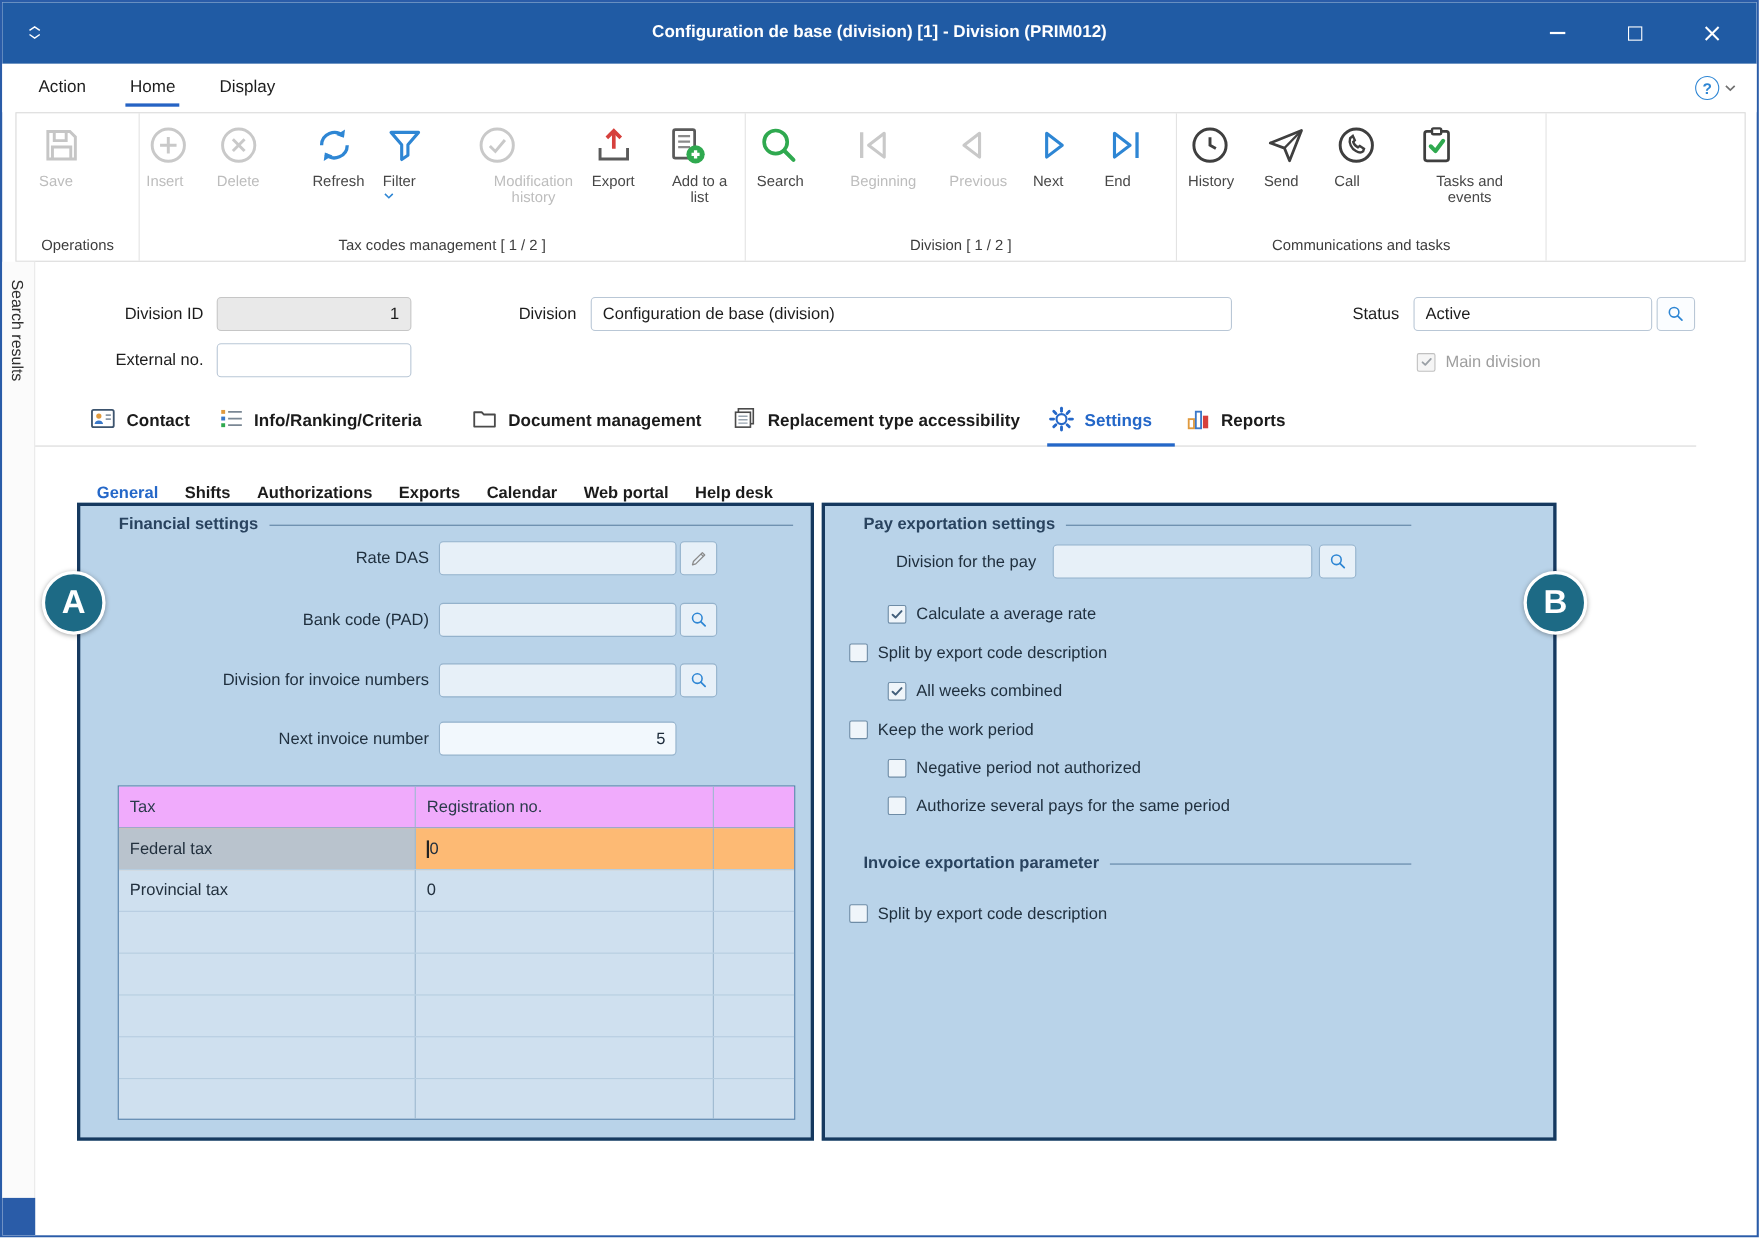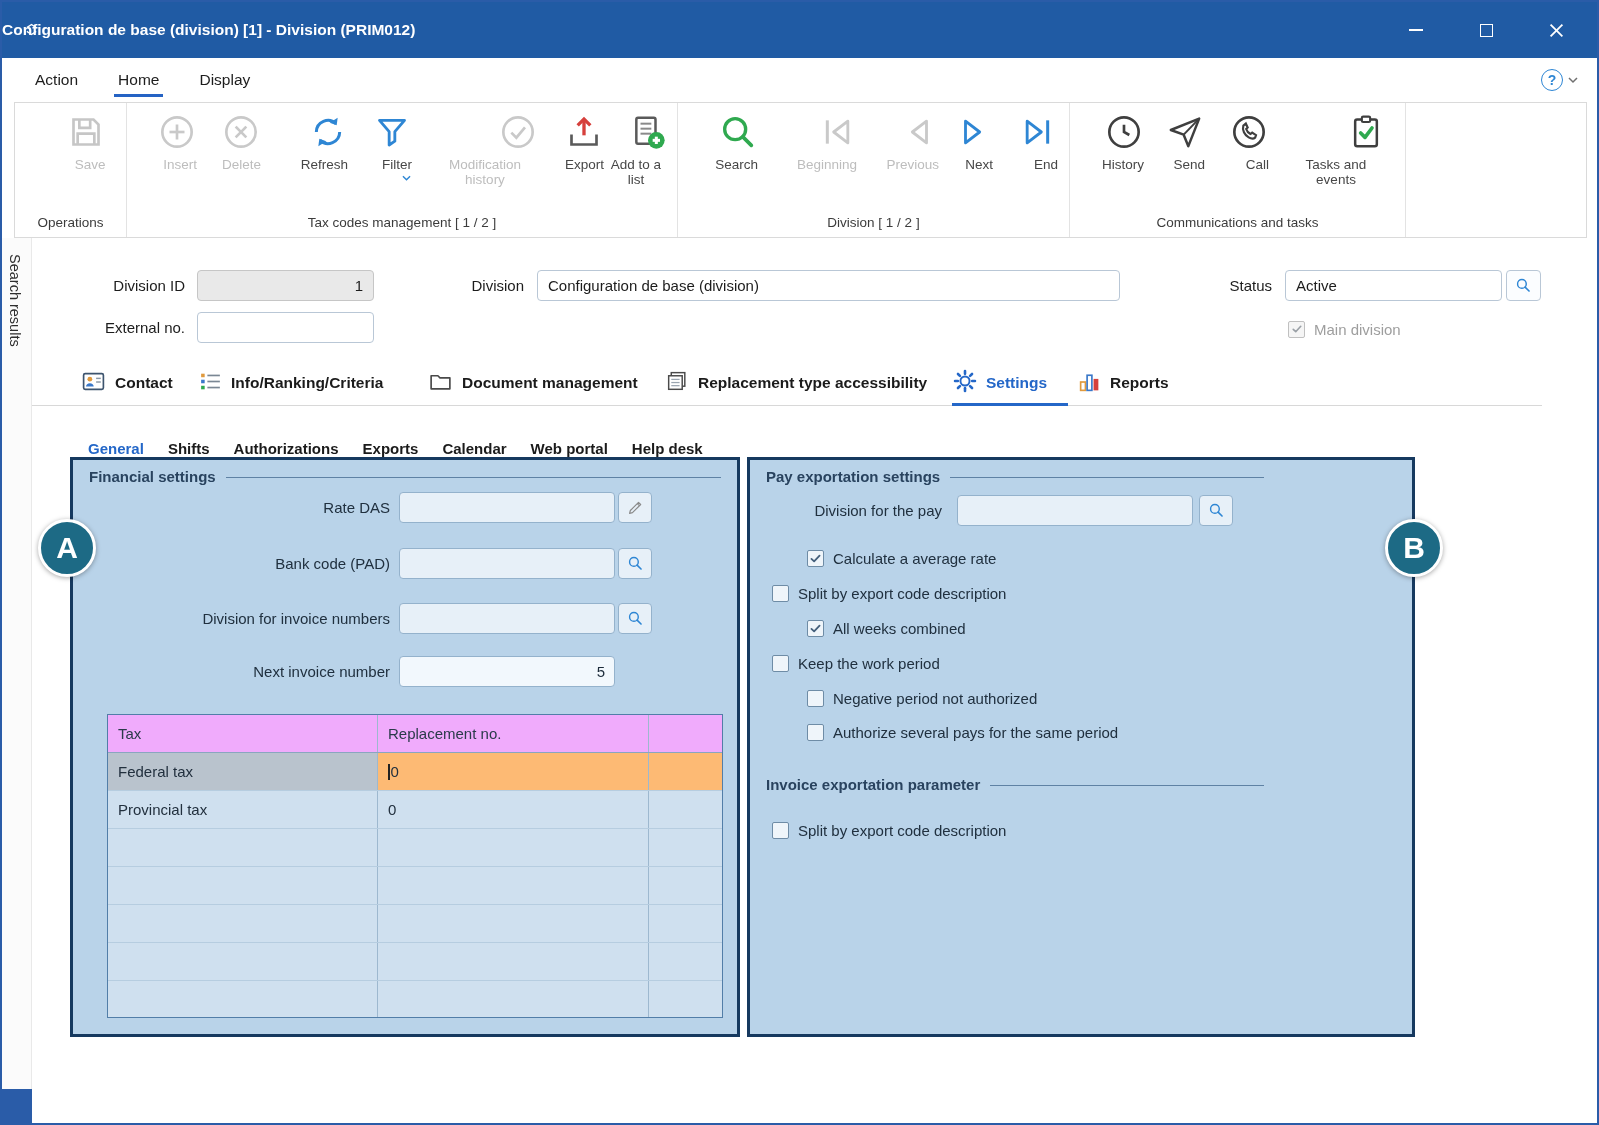--- a/index.html
+++ b/index.html
@@ -1,21 +1,21 @@
 <!DOCTYPE html>
 <html><head>
 <meta charset="utf-8">
 <style>
   html,body{margin:0;padding:0;background:#fff;}
   *{box-sizing:border-box;}
   .window{position:relative;width:1599px;height:1125px;background:#fff;border:2px solid #2a5ca8;
     font-family:"Liberation Sans",sans-serif;overflow:hidden;}
   
   .titlebar{position:absolute;left:0;top:0;right:0;height:56px;background:#205ba4;}
-  .titlebar .title{position:absolute;left:0;right:0;top:0;height:56px;line-height:56px;
+  .titlebar .title{position:absolute;left:0;right:0;top:0;height:56px;line-height:56px;text-align:center;
     color:#fff;font-size:15.5px;font-weight:700;}
   .logo{position:absolute;left:22px;top:20px;}
   .win-controls{position:absolute;right:6px;top:0;height:56px;display:flex;}
   .win-btn{width:70px;height:56px;display:flex;align-items:center;justify-content:center;}
   .min-glyph{width:14px;height:2px;background:#fff;}
   .max-glyph{width:13px;height:13px;border:1.5px solid #fff;}
   
   .menubar{position:absolute;top:56px;left:0;right:0;height:44px;background:#fff;display:flex;align-items:stretch;padding-left:25px;}
   .menu-item{position:relative;display:flex;align-items:center;padding:0 8px;margin-right:24px;
     font-size:15.5px;color:#1d1d1d;cursor:default;}
@@ -23,21 +23,21 @@
   .menu-item.active::after{content:"";position:absolute;left:4px;right:4px;bottom:5px;height:3px;background:#2563c4;}
   .help-wrap{position:absolute;right:18px;top:11px;display:flex;align-items:center;gap:4px;}
   .help-circle{width:22px;height:22px;border-radius:50%;border:1.6px solid #2e86d4;color:#2e86d4;
     font-size:14px;font-weight:700;display:flex;align-items:center;justify-content:center;}
   
   .ribbon{position:absolute;top:100px;left:12px;width:1573px;height:136px;border:1px solid #dadada;background:#fff;}
   .rgroup{position:absolute;top:0;height:100%;border-right:1px solid #e3e3e3;display:flex;flex-direction:column;}
   .g1{left:0;width:112px;}.g2{left:112px;width:551px;}.g3{left:663px;width:392px;}.g4{left:1055px;width:336px;}
   .rbuttons{display:flex;padding:6px 0 0 4px;align-items:flex-start;}
   .g1 .rbuttons{justify-content:center;padding-left:0;}
-  .rbtn{display:flex;flex-direction:column;align-items:flex-end;font-size:13.5px;color:#474747;
+  .rbtn{display:flex;flex-direction:column;align-items:flex-start;font-size:13.5px;color:#474747;
     text-align:center;line-height:1.12;cursor:default;}
   .rbtn .ric{height:46px;display:flex;align-items:center;justify-content:center;margin-bottom:2px;}
   .rbtn.dis{color:#bdbdbd;}
   .rlabel{margin-top:auto;padding-bottom:7px;text-align:center;font-size:13.5px;color:#3c3c3c;}
   
   .side-strip{position:absolute;left:0;top:236px;width:30px;bottom:0;background:#fbfbfb;border-right:1px solid #e9e9e9;}
   .vtext{position:absolute;top:16px;left:5px;writing-mode:vertical-rl;font-size:14.5px;color:#2f2f2f;}
   .corner{position:absolute;left:0;bottom:0;width:30px;height:34px;background:#2a5ca8;}
   
   .lbl{position:absolute;height:31px;line-height:31px;font-size:15px;color:#1c1c1c;}
@@ -57,21 +57,21 @@
   .settings-underline{position:absolute;left:950px;width:116px;top:401px;height:3px;background:#2467c8;}
   
   .stabs{position:absolute;left:84px;top:430px;height:32px;display:flex;gap:20px;}
   .stab{position:relative;display:flex;align-items:center;font-size:15px;font-weight:600;color:#1b1b1b;padding:0 2px;cursor:default;}
   .stab.active{color:#2467c8;font-weight:700;}
   .stab.active::after{content:"";position:absolute;left:0;right:0;bottom:0;height:3px;background:#2467c8;}
   
   .panel{position:absolute;top:455px;height:580px;border:3px solid #16395f;background:#b9d3e9;}
   .panelA{left:68px;width:670px;}
   .panelB{left:745px;width:668px;}
-  .legend{display:flex;align-items:center;gap:10px;font-size:15px;font-weight:700;color:#29435f;}
+  .legend{display:flex;align-items:center;gap:10px;font-size:15px;font-weight:700;color:#29435f;margin-left:19px;}
   .legend .rule{flex:1;height:1px;background:#5f82a4;margin-top:2px;}
   .legendA{position:absolute;left:16px;right:16px;top:8px;}
   .legendB{position:absolute;left:16px;width:498px;top:8px;}
   .legendB2{position:absolute;left:16px;width:498px;top:316px;}
   .pa-label{position:absolute;left:55px;width:262px;text-align:right;height:31px;line-height:31px;font-size:15px;color:#20303f;}
   .pb-label{position:absolute;left:10px;width:182px;text-align:right;height:31px;line-height:31px;font-size:15px;color:#20303f;}
   .pinp{position:absolute;height:31px;border:1px solid #94b2cc;border-radius:4px;background:#e7f0f8;
     font-size:15px;padding:0 9px;font-family:"Liberation Sans",sans-serif;color:#1c2b3a;}
   .pinp.num{text-align:right;background:#f2f8fd;}
   .pbtn{position:absolute;width:34px;height:31px;border:1px solid #94b2cc;border-radius:4px;background:#e7f0f8;
@@ -502,21 +502,21 @@
           <circle cx="10" cy="10" r="5.5" fill="none" stroke="#2e86d4" stroke-width="1.8"></circle>
           <line x1="14" y1="14" x2="19" y2="19" stroke="#2e86d4" stroke-width="2" stroke-linecap="round"></line>
         </svg>
     </button>
     <div class="pa-label" style="top:196px">Next invoice number</div>
     <input class="pinp num" style="left: 326px; top: 196px; width: 216px;" value="5">
 
     <div class="taxtable">
       <div class="tt-head">
         <div class="tt-hc">Tax</div>
-        <div class="tt-hc">Replacement no.</div>
+        <div class="tt-hc">Registration no.</div>
         <div class="tt-hc last"></div>
       </div>
       <div class="tt-row selected">
         <div class="tt-c first">Federal tax</div>
         <div class="tt-c">
             <span class="caret"></span>
             <span>0</span>
           </div>
         <div class="tt-c last"></div>
       </div>

